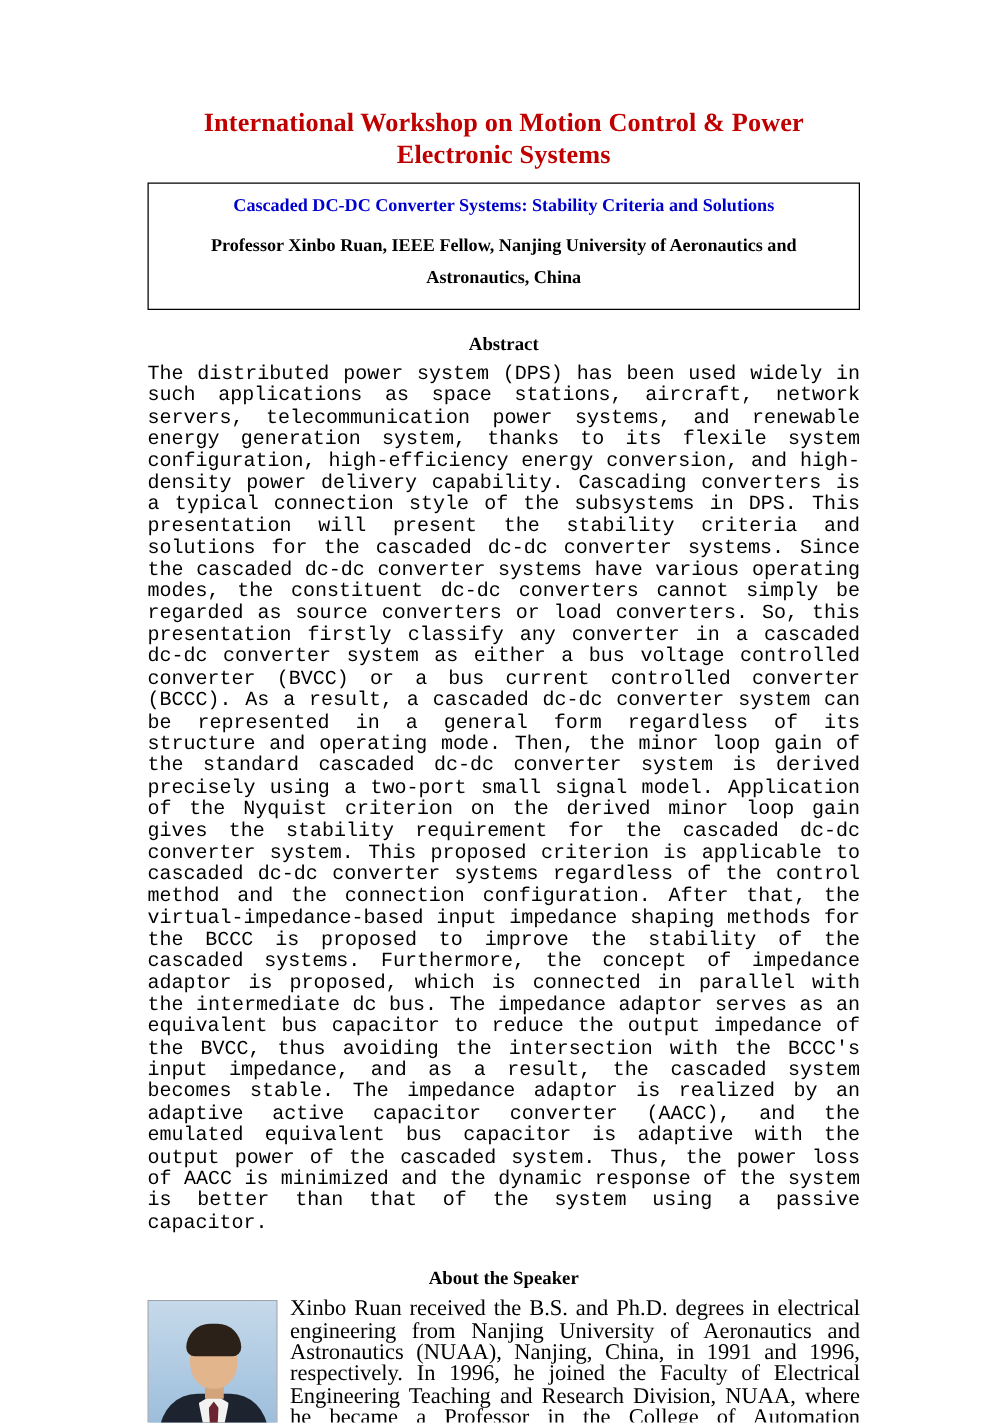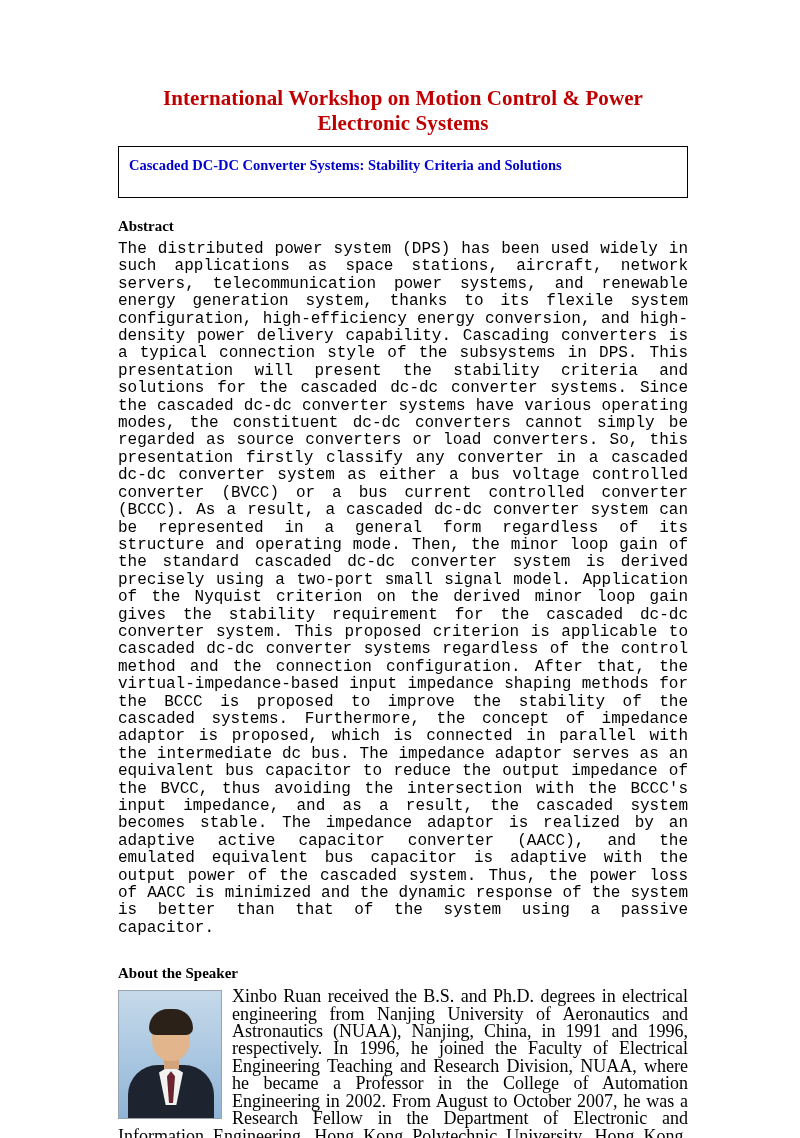--- a/index.html
+++ b/index.html
@@ -32,21 +32,21 @@
     font-size: 21px;
     line-height: 25px;
     text-align: center;
     margin: 0 0 10px 0;
     letter-spacing: 0.1px;
   }
   .info-box {
     border: 1px solid #000000;
     padding: 9px 10px 12px 10px;
     box-sizing: border-box;
-    text-align: left;
+    text-align: center;
   }
   .talk-title {
     color: #0000cc;
     font-weight: bold;
     font-size: 14.5px;
     line-height: 19px;
     margin: 0 0 10px 0;
   }
   .talk-time {
     font-weight: bold;
@@ -55,21 +55,21 @@
     margin: 0 0 11px 0;
   }
   .speaker-line {
     font-weight: bold;
     font-size: 14.5px;
     line-height: 25px;
     margin: 0;
     padding: 0 6px;
   }
   .section-heading {
-    text-align: left;
+    text-align: center;
     font-weight: bold;
     font-size: 15px;
     margin: 20px 0 6px 0;
   }
   .abstract-body {
     font-size: 16px;
     line-height: 17.4px;
     text-align: justify;
     margin: 0;
     font-family: Liberation Mono, monospace;
@@ -162,20 +162,21 @@
 </head>
 <body>
 
 <div class="page">
   <div class="content">
 
     <h1 class="main-title">International Workshop on Motion Control &amp; Power Electronic Systems</h1>
 
     <div class="info-box">
       <div class="talk-title">Cascaded DC-DC Converter Systems: Stability Criteria and Solutions</div>
+      <div class="speaker-line">Professor Xinbo Ruan, IEEE Fellow, Nanjing University of Aeronautics and Astronautics, China</div>
     </div>
 
     <h2 class="section-heading">Abstract</h2>
     <p class="abstract-body">The distributed power system (DPS) has been used widely in such applications as space stations, aircraft, network servers, telecommunication power systems, and renewable energy generation system, thanks to its flexile system configuration, high-efficiency energy conversion, and high-density power delivery capability. Cascading converters is a typical connection style of the subsystems in DPS. This presentation will present the stability criteria and solutions for the cascaded dc-dc converter systems. Since the cascaded dc-dc converter systems have various operating modes, the constituent dc-dc converters cannot simply be regarded as source converters or load converters. So, this presentation firstly classify any converter in a cascaded dc-dc converter system as either a bus voltage controlled converter (BVCC) or a bus current controlled converter (BCCC). As a result, a cascaded dc-dc converter system can be represented in a general form regardless of its structure and operating mode. Then, the minor loop gain of the standard cascaded dc-dc converter system is derived precisely using a two-port small signal model. Application of the Nyquist criterion on the derived minor loop gain gives the stability requirement for the cascaded dc-dc converter system. This proposed criterion is applicable to cascaded dc-dc converter systems regardless of the control method and the connection configuration. After that, the virtual-impedance-based input impedance shaping methods for the BCCC is proposed to improve the stability of the cascaded systems. Furthermore, the concept of impedance adaptor is proposed, which is connected in parallel with the intermediate dc bus. The impedance adaptor serves as an equivalent bus capacitor to reduce the output impedance of the BVCC, thus avoiding the intersection with the BCCC's input impedance, and as a result, the cascaded system becomes stable. The impedance adaptor is realized by an adaptive active capacitor converter (AACC), and the emulated equivalent bus capacitor is adaptive with the output power of the cascaded system. Thus, the power loss of AACC is minimized and the dynamic response of the system is better than that of the system using a passive capacitor.</p>
 
     <div class="speaker-section">
       <h2 class="section-heading">About the Speaker</h2>
       <div class="clearfix">
         <div class="photo">
           <div class="backdrop"></div>

